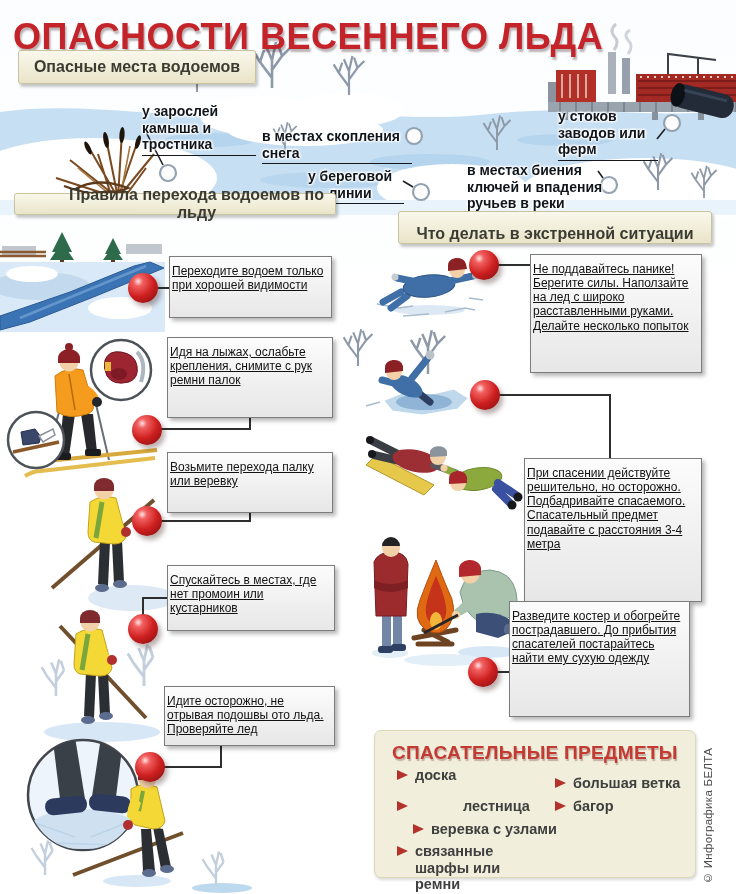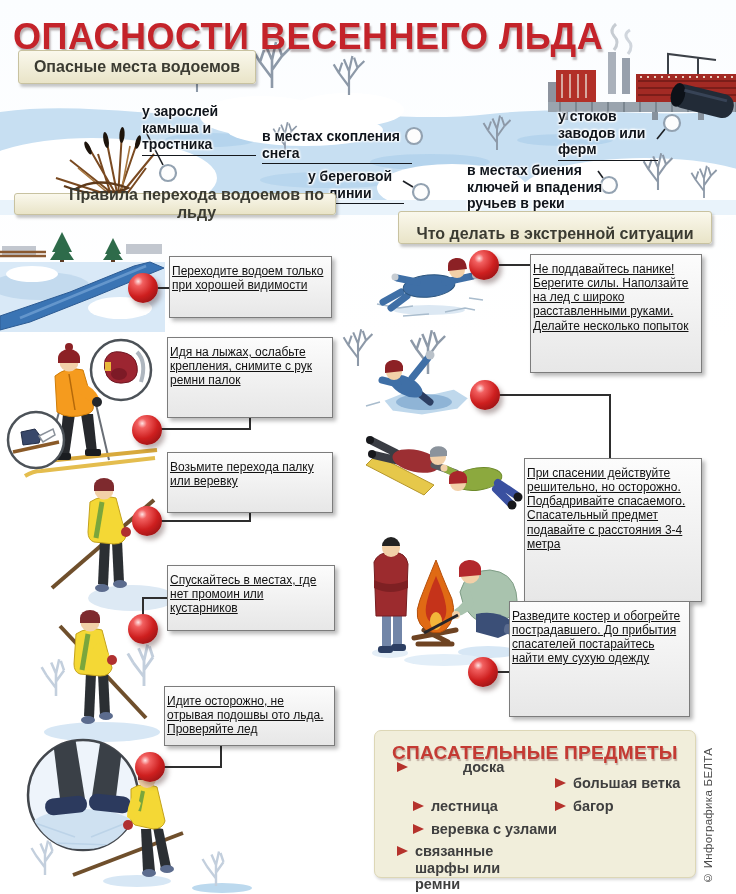--- a/index.html
+++ b/index.html
@@ -361,25 +361,25 @@
   <div class="ball" style="left:132px;top:415px;"></div>
   <div class="ball" style="left:132px;top:506px;"></div>
   <div class="ball" style="left:128px;top:614px;"></div>
   <div class="ball" style="left:135px;top:752px;"></div>
   <div class="ball" style="left:469px;top:250px;"></div>
   <div class="ball" style="left:470px;top:380px;"></div>
   <div class="ball" style="left:468px;top:657px;"></div>
 
   <div id="rescue-panel">
     <div class="ptitle">СПАСАТЕЛЬНЫЕ ПРЕДМЕТЫ</div>
-    <div class="r-item" style="left:22px;top:28px;width:150px;gap:48px;">
+    <div class="r-item" style="left:22px;top:36px;width:150px;">
       <span class="arrow"></span>
       <span>доска</span>
     </div>
-    <div class="r-item" style="left:38px;top:67px;width:150px;">
+    <div class="r-item" style="left:22px;top:67px;width:150px;gap:48px;">
       <span class="arrow"></span>
       <span>лестница</span>
     </div>
     <div class="r-item" style="left:22px;top:90px;width:160px;padding-left:16px;">
       <span class="arrow"></span>
       <span>веревка с узлами</span>
     </div>
     <div class="r-item" style="left:22px;top:112px;width:140px;">
       <span class="arrow"></span>
       <span>связанные шарфы или ремни</span>

